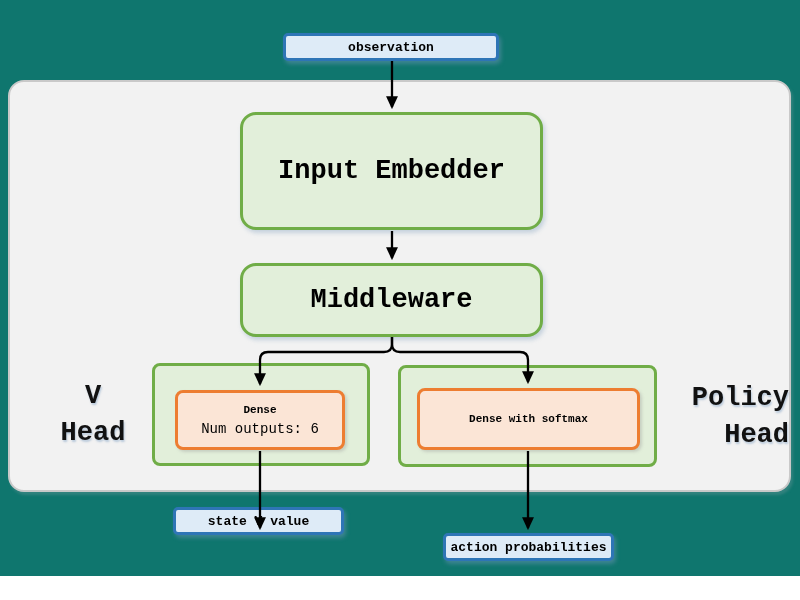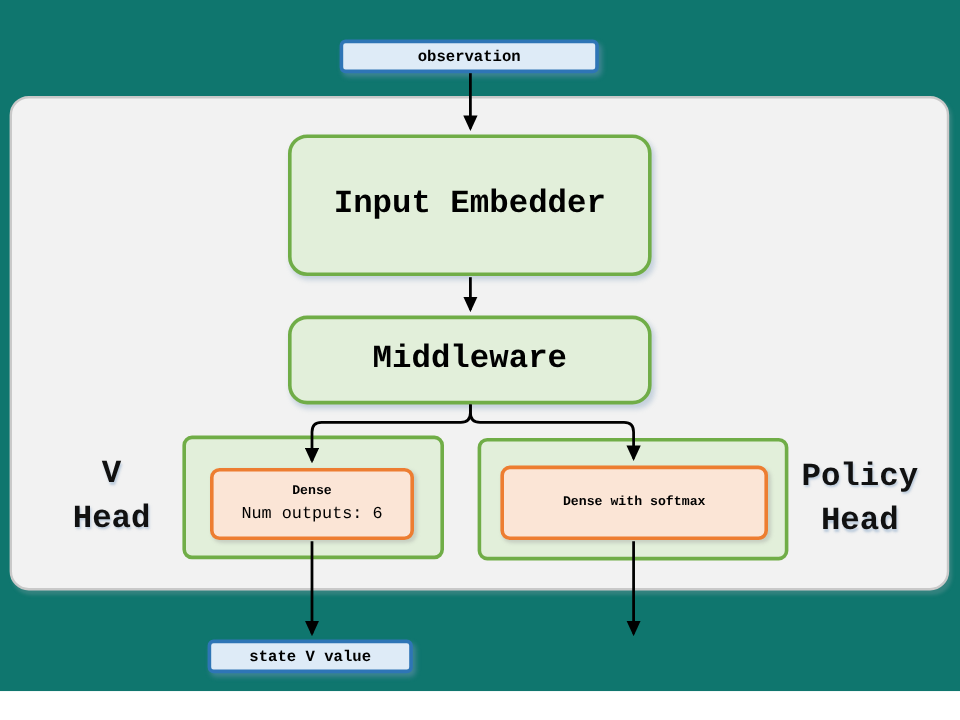--- a/index.html
+++ b/index.html
@@ -15,21 +15,21 @@
     box-shadow:2px 3px 3px rgba(160,170,180,.25);
   }
   
   .io-node{
     background:#deebf7;border:3px solid #2e75b6;border-radius:5px;
     display:flex;align-items:center;justify-content:center;
     font-size:13px;font-weight:700;
     box-shadow:2px 3px 4px rgba(120,150,190,.45);
   }
   #obs{left:283px;top:33px;width:216px;height:28px;}
-  #statev{left:173px;top:533px;width:171px;height:28px;}
+  #statev{left:173px;top:507px;width:171px;height:28px;}
   #actionp{left:443px;top:533px;width:171px;height:28px;}
   
   .block{
     background:#e2efda;border:3px solid #70ad47;border-radius:16px;
     display:flex;align-items:center;justify-content:center;
     font-size:27px;font-weight:700;
     box-shadow:2px 3px 4px rgba(130,160,190,.4);
   }
   #embedder{left:240px;top:112px;width:303px;height:118px;}
   #middleware{left:240px;top:263px;width:303px;height:74px;}
@@ -44,21 +44,21 @@
   .layer .t{font-size:11px;font-weight:700;}
   .layer .s{font-size:14px;font-weight:400;}
   #vdense{left:175px;top:390px;width:170px;height:60px;}
   #pdense{left:417px;top:388px;width:223px;height:62px;justify-content:center;}
   
   .head-label{
     font-size:27px;font-weight:700;text-align:center;line-height:37px;color:#111;
     text-shadow:1px 2px 2px rgba(140,170,200,.55);
   }
   #vlabel{left:38px;top:378px;width:110px;}
-  #plabel{left:644px;top:380px;width:145px;}
+  #plabel{left:644px;top:380px;width:145px;text-align:right;}
   svg.arrows{left:0;top:0;width:800px;height:600px;pointer-events:none;}
 </style>
 </head>
 <body>
 
 <div id="canvas">
 
   <div class="abs backbone"></div>
 
   <div id="obs" class="abs io-node">
@@ -88,20 +88,23 @@
     <div class="t">Dense with softmax</div>
   </div>
   <div id="plabel" class="abs head-label">
     <div>Policy</div>
     <div>Head</div>
   </div>
 
   <div id="statev" class="abs io-node">
     <span>state V value</span>
   </div>
+  <div id="actionp" class="abs io-node">
+    <span>action probabilities</span>
+  </div>
 
   <svg class="abs arrows" viewBox="0 0 800 600" xmlns="http://www.w3.org/2000/svg">
     <defs>
       <marker id="ah" viewBox="0 0 12 11" refX="10" refY="5.5" markerWidth="13" markerHeight="12" markerUnits="userSpaceOnUse" orient="auto">
         <path d="M0 0 L12 5.5 L0 11 Z" fill="#000"></path>
       </marker>
     </defs>
     <g stroke="#000" stroke-width="2.3" fill="none">
       <path d="M392 61 L392 107" marker-end="url(#ah)"></path>
       <path d="M392 231 L392 258" marker-end="url(#ah)"></path>

